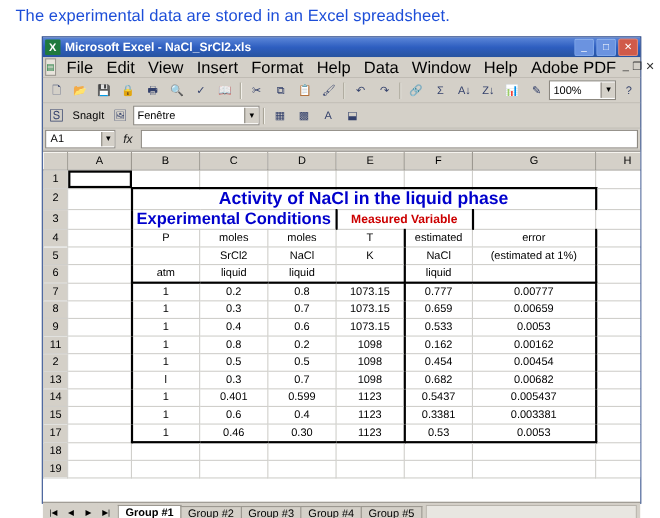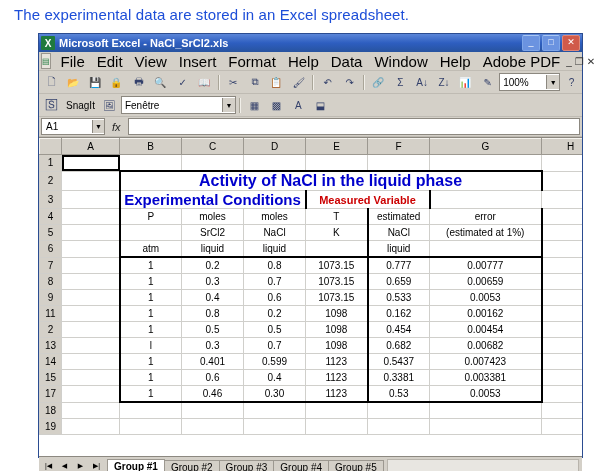--- a/index.html
+++ b/index.html
@@ -525,21 +525,21 @@
 
       </tr>
       <tr>
         <td class="rowhdr">14</td>
         <td class="cell"></td>
         <td class="cell bx-l">1</td>
         <td class="cell">0.401</td>
         <td class="cell">0.599</td>
         <td class="cell" style="border-right:2px solid #000">1123</td>
         <td class="cell">0.5437</td>
-        <td class="cell" style="border-right:2px solid #000">0.007423</td>
+        <td class="cell" style="border-right:2px solid #000">0.005437</td>
         <td class="cell"></td>
 
       </tr>
       <tr>
         <td class="rowhdr">15</td>
         <td class="cell"></td>
         <td class="cell bx-l">1</td>
         <td class="cell">0.6</td>
         <td class="cell">0.4</td>
         <td class="cell" style="border-right:2px solid #000">1123</td>

